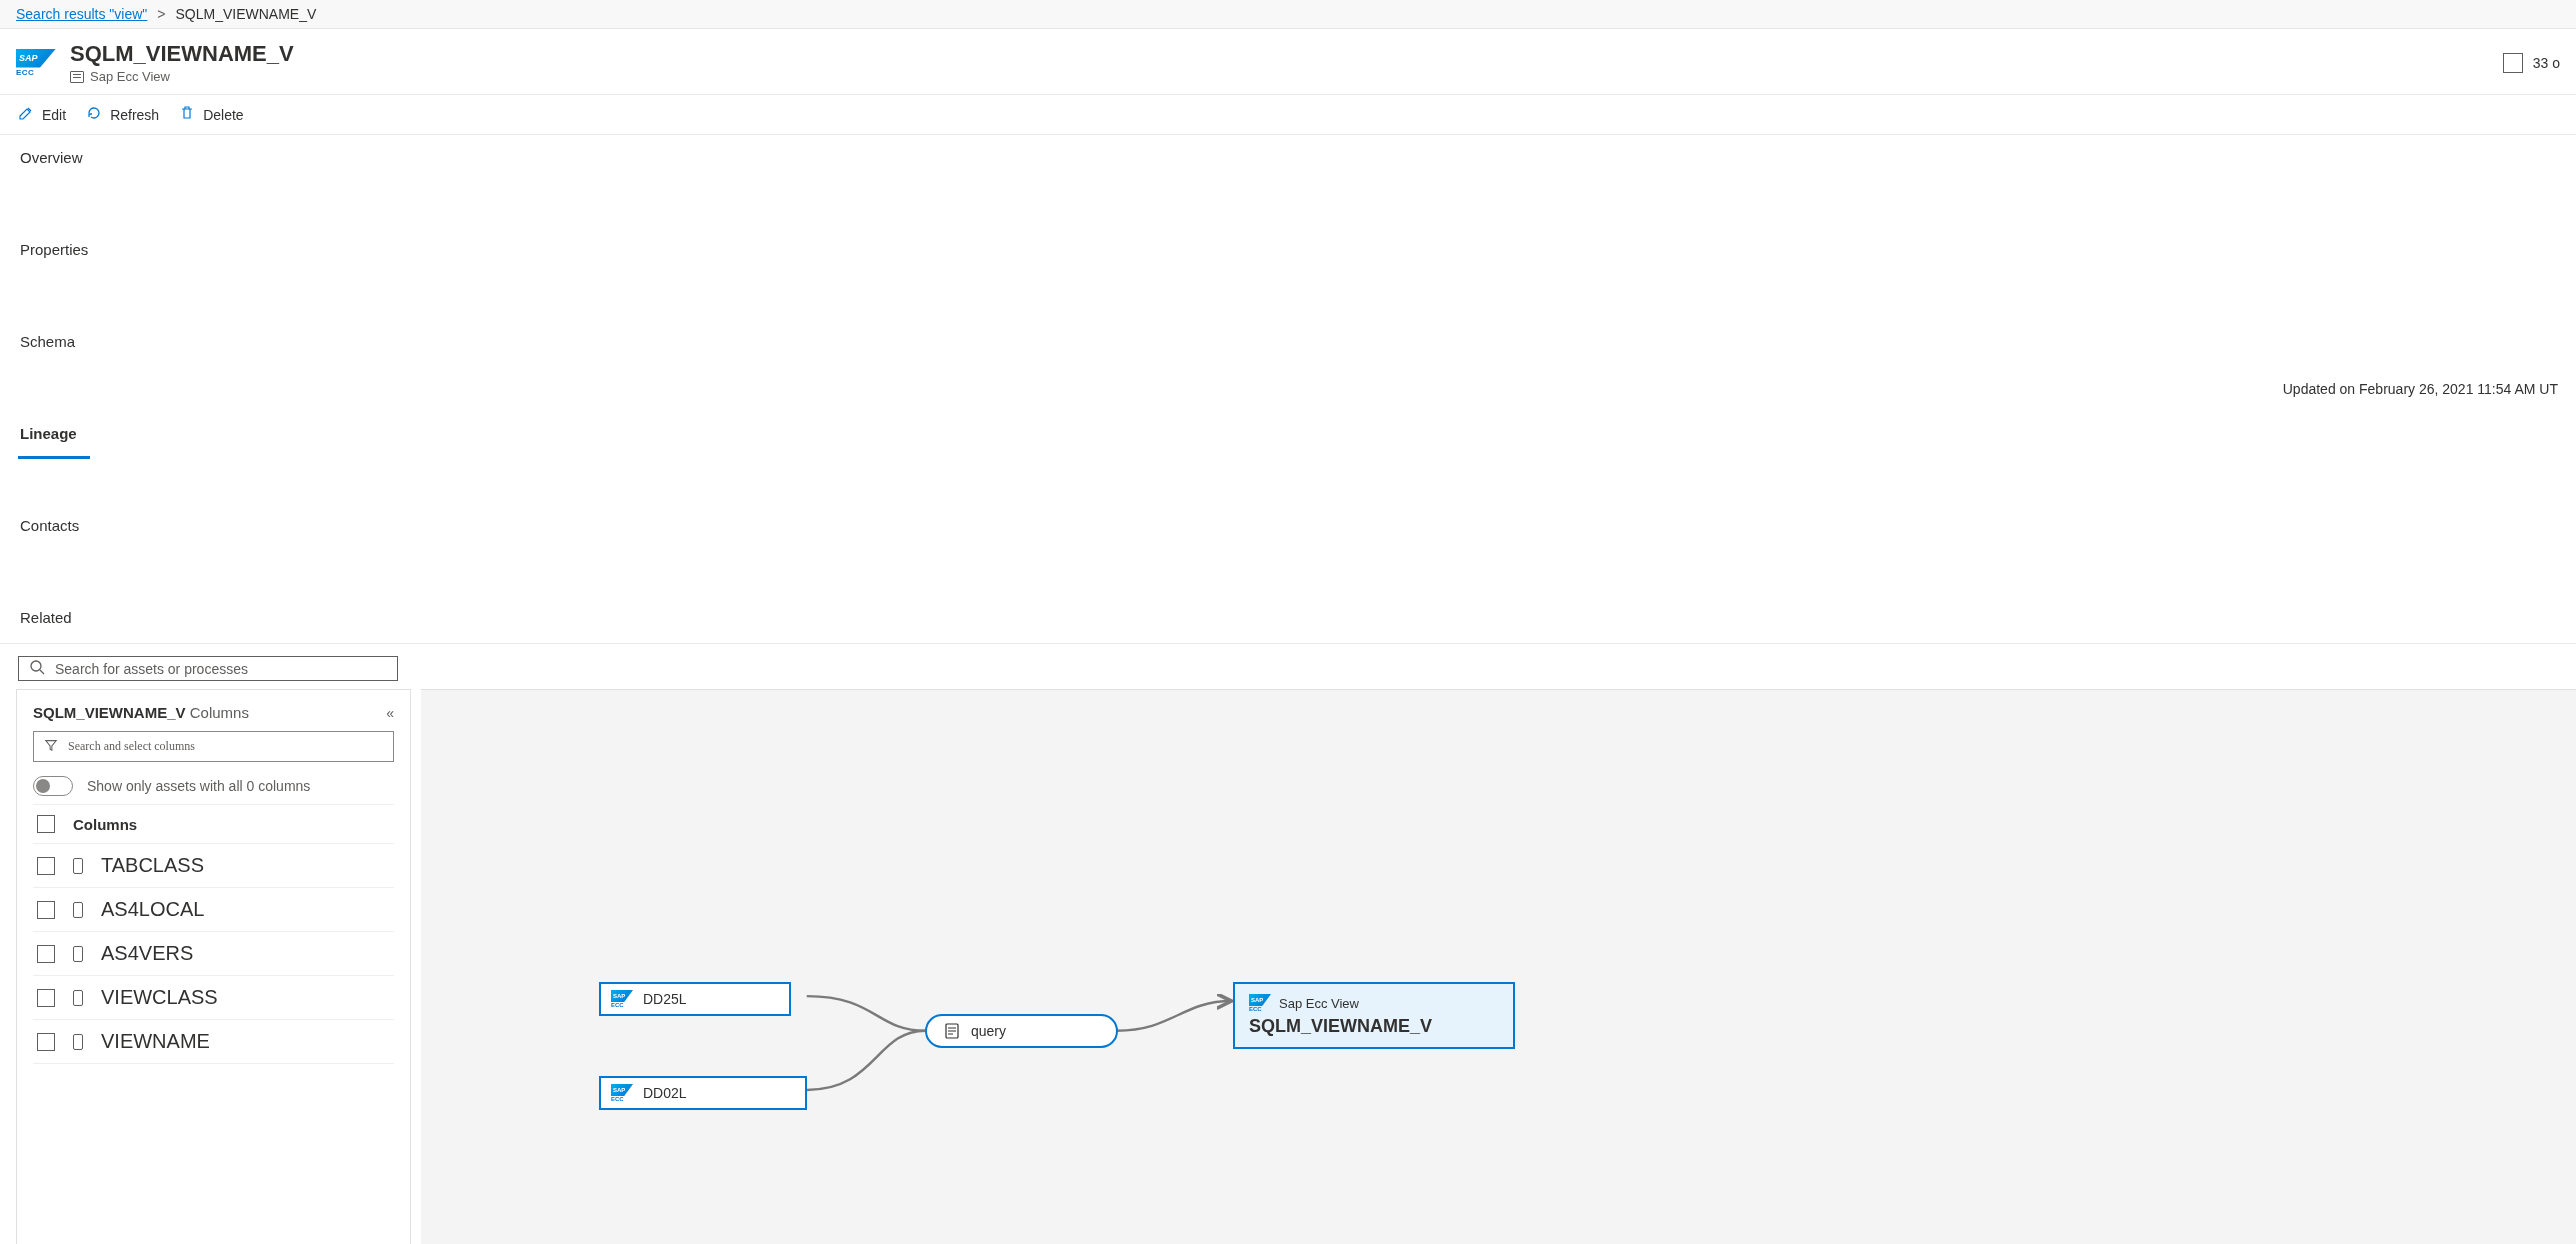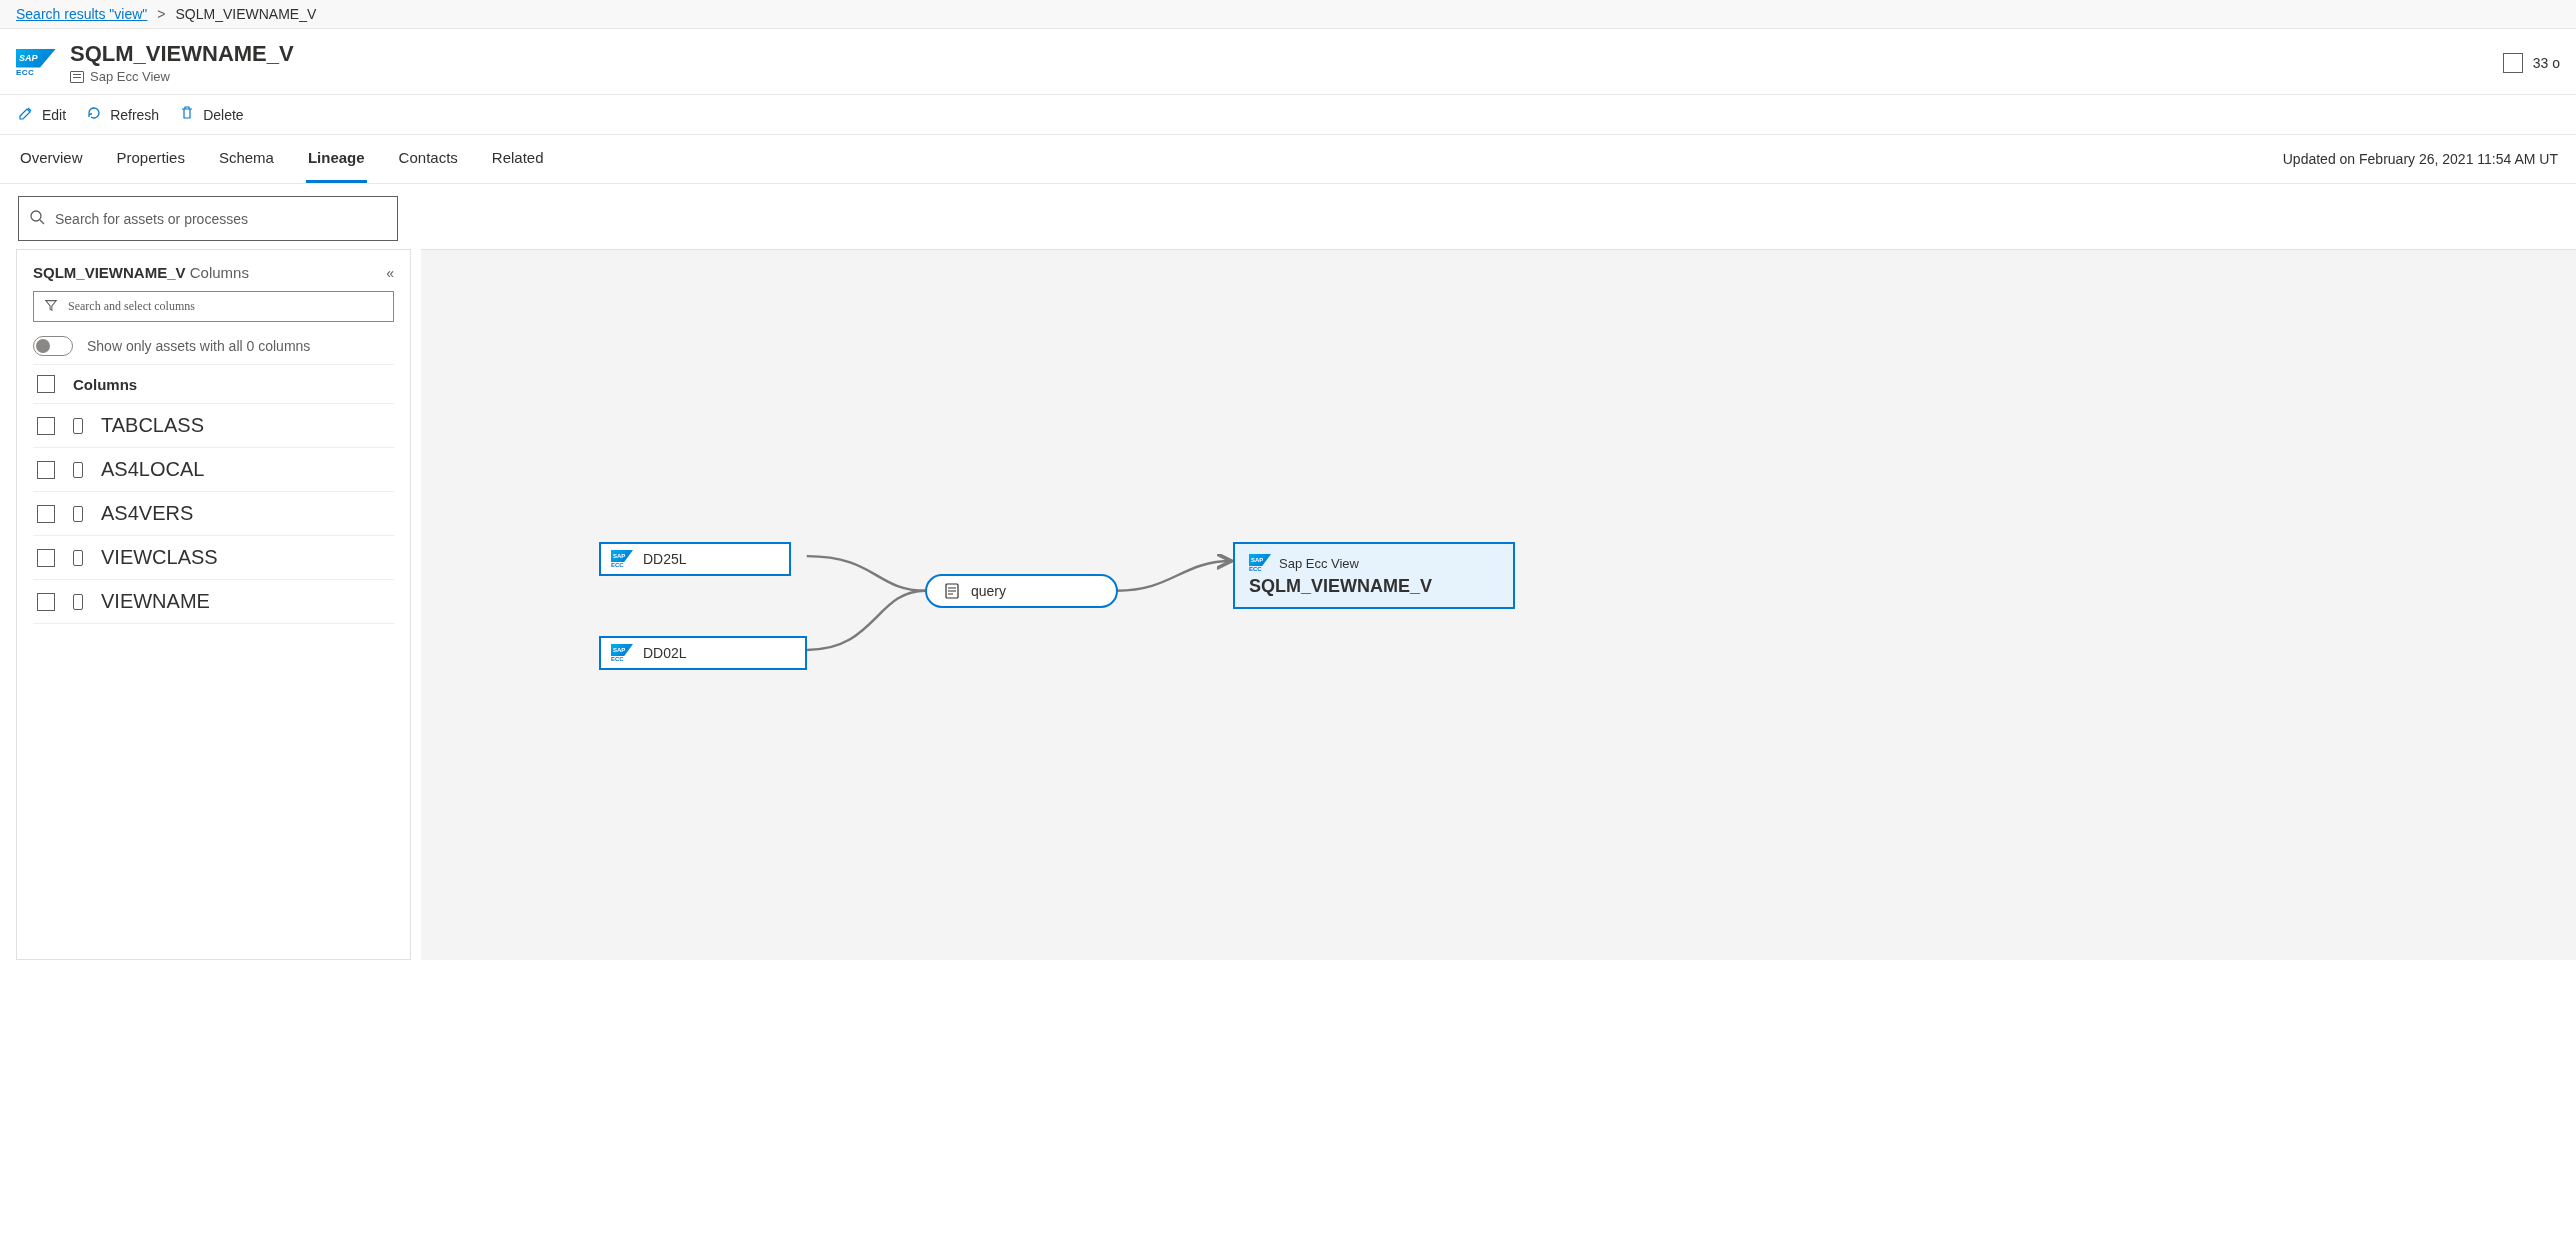--- a/index.html
+++ b/index.html
@@ -24,29 +24,29 @@
     .header-right { display:flex; align-items:center; gap:10px;}
     .big-checkbox { width:20px; height:20px; border:1px solid #605e5c; background:#fff;}
     
     
     .toolbar { display:flex; align-items:flex-end; gap:20px; padding:10px 18px; border-bottom:1px solid #eaeaea;}
     .tb-btn { display:flex; align-items:center; gap:8px; color:#323130; font-size:14px; cursor:pointer;}
     .tb-btn .ico { color:#0078d4; }
     
     
     .tabs-row { display:flex; align-items:center; padding:0 18px; border-bottom:1px solid #eaeaea;}
-    .tabs { display:flex; gap:30px; }
+    .tabs { display:flex; gap:44px;flex-direction:column; }
     .tab { padding:14px 2px; font-size:15px; color:#323130; cursor:pointer; border-bottom:3px solid transparent;}
     .tab.active { font-weight:600; border-bottom-color:#0078d4;}
     .tabs-spacer { flex:1; }
     .updated { font-size:14px; color:#323130; padding:14px 0;}
     
     
     .search-row { padding:12px 18px 8px 18px;}
-    .search-box { width:380px; border:1px solid #605e5c; padding:12px 10px; display:flex; align-items:center; gap:10px; background:#fff;}
+    .search-box { width:380px; border:1px solid #605e5c; padding:2px 10px; display:flex; align-items:center; gap:10px; background:#fff;}
     .search-box input { border:none; outline:none; flex:1; font-size:14px; color:#323130;}
     .search-box input::placeholder { color:#605e5c; }
     
     
     .main { display:flex; height:711px;justify-content:center; }
     .side-panel { width:395px; border:1px solid #e0e0e0; margin-left:16px; padding:14px 16px; background:#fff;}
     .side-head { display:flex; align-items:center; justify-content:space-between; margin-bottom:10px;}
     .side-head-text { font-size:15px; }
     .side-head-text b { font-weight:600; }
     .side-head-text span { color:#605e5c; }

